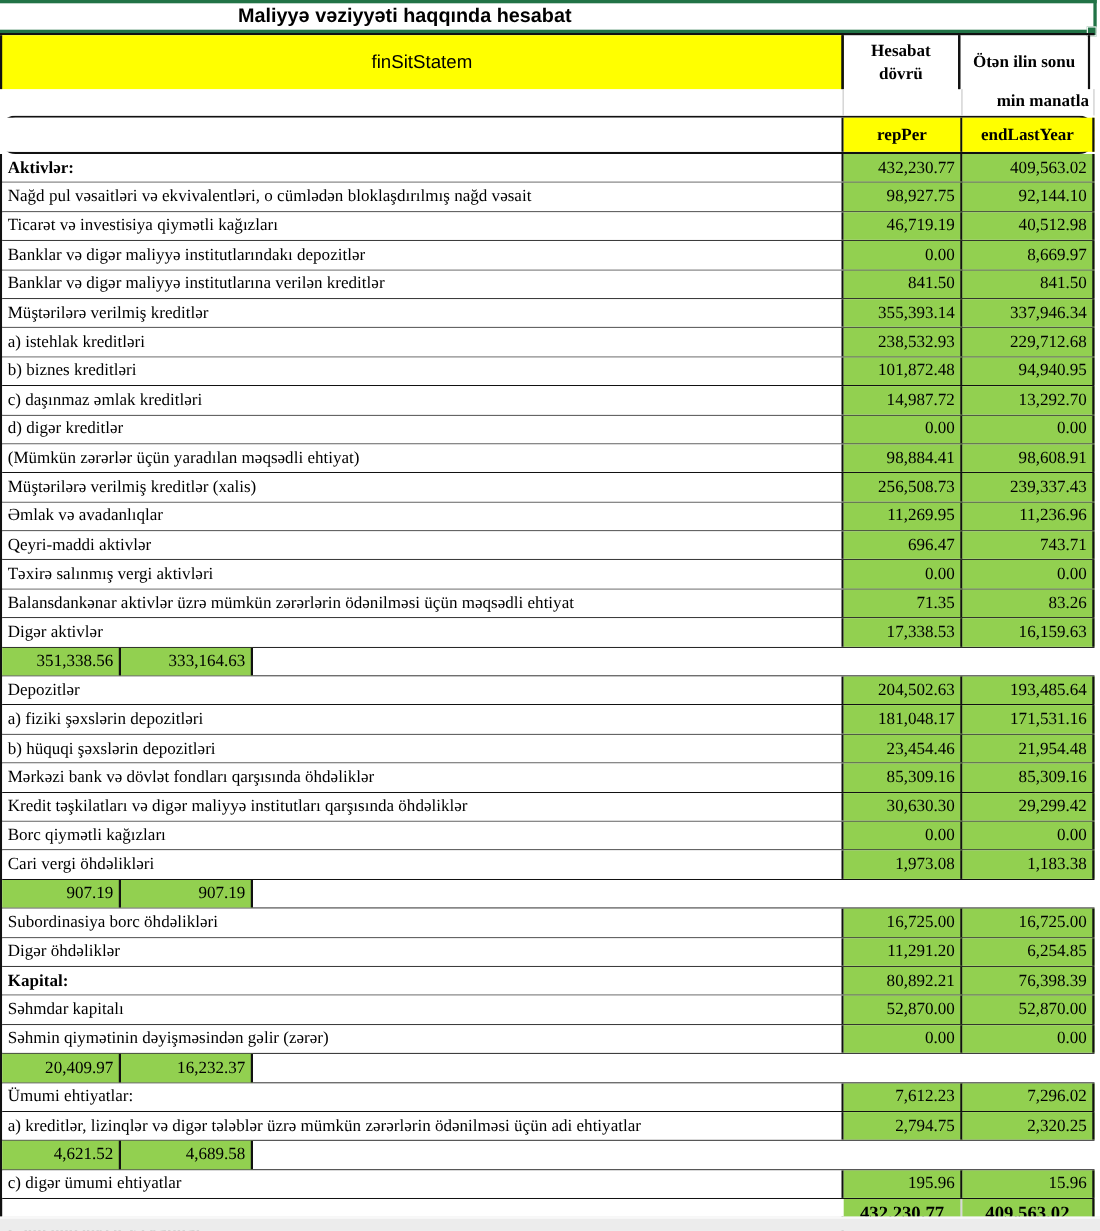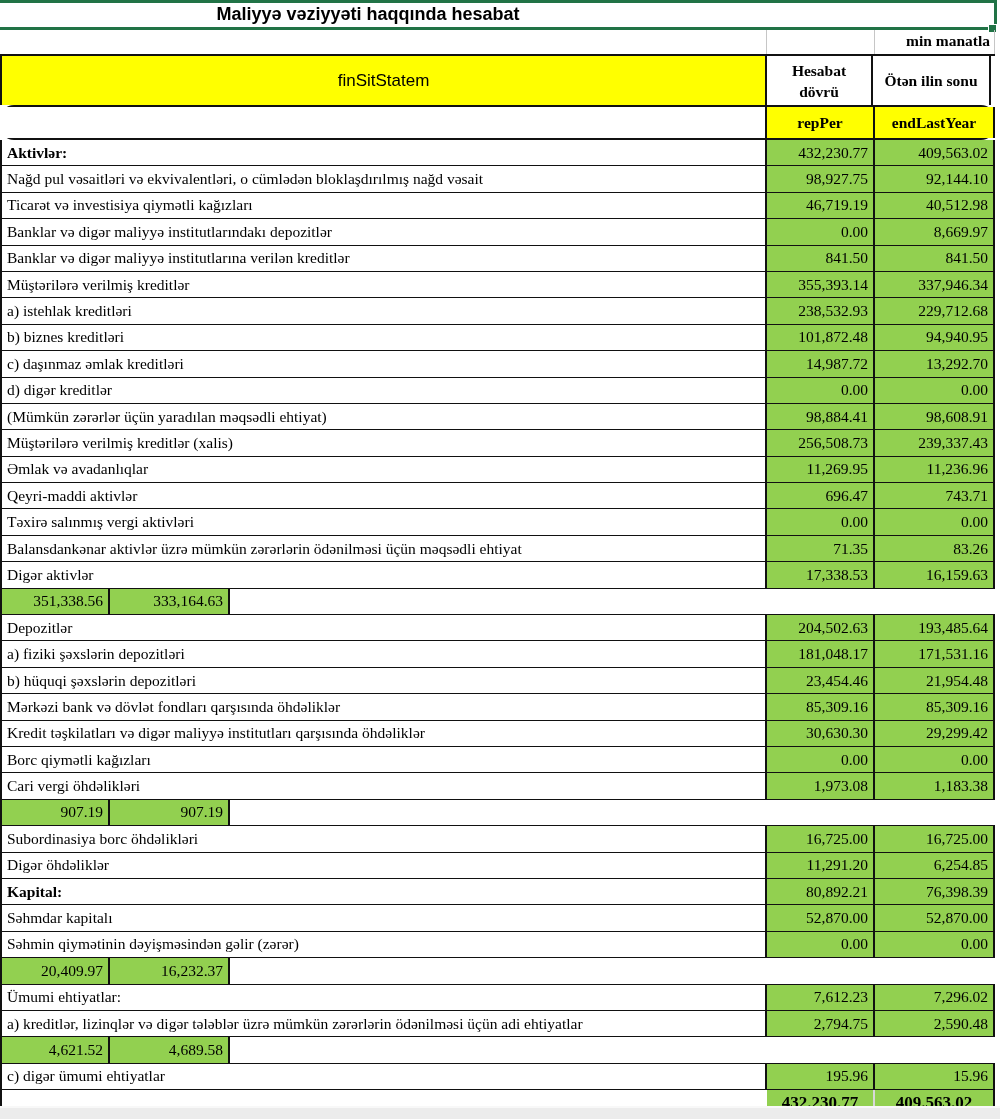--- a/index.html
+++ b/index.html
@@ -65,32 +65,32 @@
   <div class="title-band">
     <div class="sel-top"></div>
     <div class="title-text">Maliyyə vəziyyəti haqqında hesabat</div>
     <div class="sel-bottom"></div>
     <div class="sel-right"></div>
     <div class="sel-handle"></div>
   </div>
 
   <div class="tbl">
 
+    <div class="row header-row">
+      <div class="cell c1">finSitStatem</div>
+      <div class="cell c2">Hesabat dövrü</div>
+      <div class="cell c3">Ötən ilin sonu</div>
+    </div>
+
     <div class="row units-row">
       <div class="cell c1"></div>
       <div class="cell c2"></div>
       <div class="cell c3">min manatla</div>
     </div>
 
-    <div class="row header-row">
-      <div class="cell c1">finSitStatem</div>
-      <div class="cell c2">Hesabat dövrü</div>
-      <div class="cell c3">Ötən ilin sonu</div>
-    </div>
-
     <div class="row subheader-row">
       <div class="cell c1"></div>
       <div class="cell c2">repPer</div>
       <div class="cell c3">endLastYear</div>
     </div>
 
     <div class="body-rows">
         <div class="row section">
     <div class="cell c1">Aktivlər:</div>
     <div class="cell c2">432,230.77</div>
@@ -249,21 +249,21 @@
     <div class="cell c3">16,232.37</div>
   </div>
         <div class="row">
     <div class="cell c1">Ümumi ehtiyatlar:</div>
     <div class="cell c2">7,612.23</div>
     <div class="cell c3">7,296.02</div>
   </div>
         <div class="row">
     <div class="cell c1">a) kreditlər, lizinqlər və digər tələblər üzrə mümkün zərərlərin ödənilməsi üçün adi ehtiyatlar</div>
     <div class="cell c2">2,794.75</div>
-    <div class="cell c3">2,590.48</div>
+    <div class="cell c3">2,320.25</div>
   </div>
         <div class="row">
     <div class="cell c2">4,621.52</div>
     <div class="cell c3">4,689.58</div>
   </div>
         <div class="row">
     <div class="cell c1">c) digər ümumi ehtiyatlar</div>
     <div class="cell c2">195.96</div>
     <div class="cell c3">15.96</div>
   </div>

